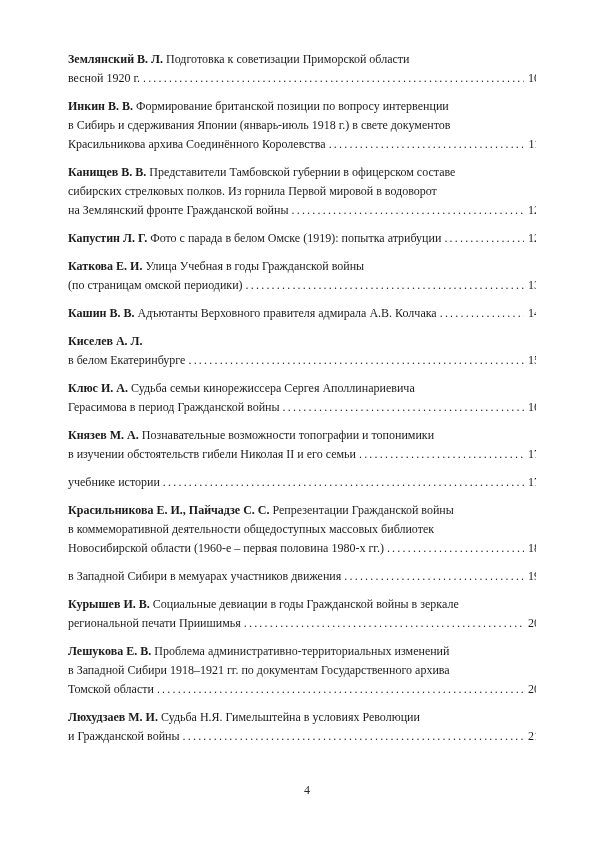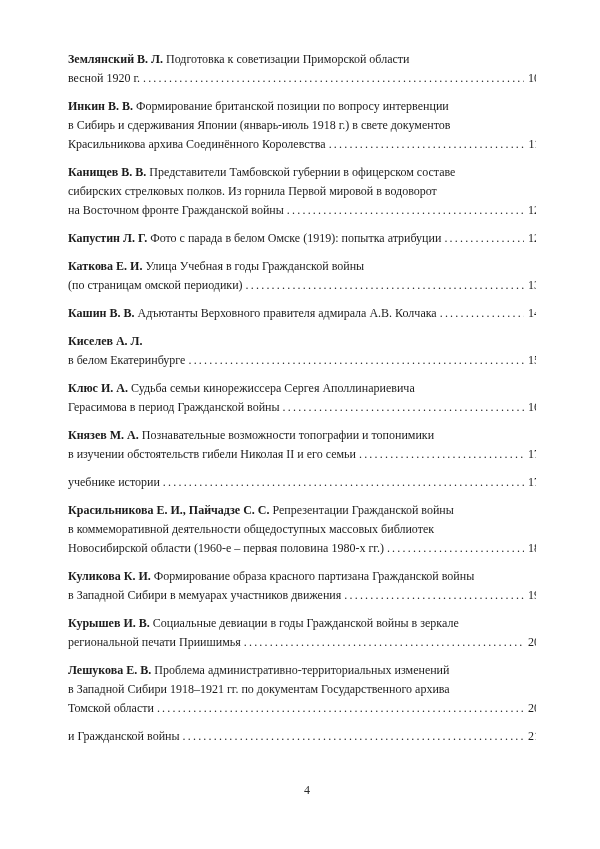--- a/index.html
+++ b/index.html
@@ -72,21 +72,21 @@
         <div class="line"><span class="text">весной 1920 г.</span><span class="leader">..........................................................................................................................................................................</span><span class="pagenum">109</span></div>
       </div>
       <div class="entry">
         <div class="line"><span class="author">Инкин В. В. </span><span class="text">Формирование британской позиции по вопросу интервенции</span></div>
         <div class="line"><span class="text">в Сибирь и сдерживания Японии (январь-июль 1918 г.) в свете документов</span></div>
         <div class="line"><span class="text">Красильникова архива Соединённого Королевства</span><span class="leader">..........................................................................................................................................................................</span><span class="pagenum">116</span></div>
       </div>
       <div class="entry">
         <div class="line"><span class="author">Канищев В. В. </span><span class="text">Представители Тамбовской губернии в офицерском составе</span></div>
         <div class="line"><span class="text">сибирских стрелковых полков. Из горнила Первой мировой в водоворот</span></div>
-        <div class="line"><span class="text">на Восточном фронте Гражданской войны</span><span class="leader">..........................................................................................................................................................................</span><span class="pagenum">122</span></div>
+        <div class="line"><span class="text">на Землянский фронте Гражданской войны</span><span class="leader">..........................................................................................................................................................................</span><span class="pagenum">122</span></div>
       </div>
       <div class="entry">
         <div class="line"><span class="author">Капустин Л. Г. </span><span class="text">Фото с парада в белом Омске (1919): попытка атрибуции</span><span class="leader">..........................................................................................................................................................................</span><span class="pagenum">128</span></div>
       </div>
       <div class="entry">
         <div class="line"><span class="author">Каткова Е. И. </span><span class="text">Улица Учебная в годы Гражданской войны</span></div>
         <div class="line"><span class="text">(по страницам омской периодики)</span><span class="leader">..........................................................................................................................................................................</span><span class="pagenum">135</span></div>
       </div>
       <div class="entry">
         <div class="line"><span class="author">Кашин В. В. </span><span class="text">Адъютанты Верховного правителя адмирала А.В. Колчака</span><span class="leader">..........................................................................................................................................................................</span><span class="pagenum">141</span></div>
@@ -105,30 +105,30 @@
       </div>
       <div class="entry">
         <div class="line"><span class="text">учебнике истории</span><span class="leader">..........................................................................................................................................................................</span><span class="pagenum">177</span></div>
       </div>
       <div class="entry">
         <div class="line"><span class="author">Красильникова Е. И., Пайчадзе С. С. </span><span class="text">Репрезентации Гражданской войны</span></div>
         <div class="line"><span class="text">в коммеморативной деятельности общедоступных массовых библиотек</span></div>
         <div class="line"><span class="text">Новосибирской области (1960-е – первая половина 1980-х гг.)</span><span class="leader">..........................................................................................................................................................................</span><span class="pagenum">184</span></div>
       </div>
       <div class="entry">
-        <div class="line"><span class="author">Куликова К. И. </span><span class="text">Формирование образа красного партизана Гражданской войны</span></div>
         <div class="line"><span class="text">в Западной Сибири в мемуарах участников движения</span><span class="leader">..........................................................................................................................................................................</span><span class="pagenum">192</span></div>
       </div>
       <div class="entry">
         <div class="line"><span class="author">Курышев И. В. </span><span class="text">Социальные девиации в годы Гражданской войны в зеркале</span></div>
         <div class="line"><span class="text">региональной печати Приишимья</span><span class="leader">..........................................................................................................................................................................</span><span class="pagenum">200</span></div>
       </div>
       <div class="entry">
         <div class="line"><span class="author">Лешукова Е. В. </span><span class="text">Проблема административно-территориальных изменений</span></div>
         <div class="line"><span class="text">в Западной Сибири 1918–1921 гг. по документам Государственного архива</span></div>
         <div class="line"><span class="text">Томской области</span><span class="leader">..........................................................................................................................................................................</span><span class="pagenum">208</span></div>
       </div>
       <div class="entry">
+        <div class="line"><span class="author">Люхудзаев М. И. </span><span class="text">Судьба Н.Я. Гимельштейна в условиях Революции</span></div>
         <div class="line"><span class="text">и Гражданской войны</span><span class="leader">..........................................................................................................................................................................</span><span class="pagenum">215</span></div>
       </div>
     </main>
   <div class="footer">4</div>
 </div>
 
 </body></html>

